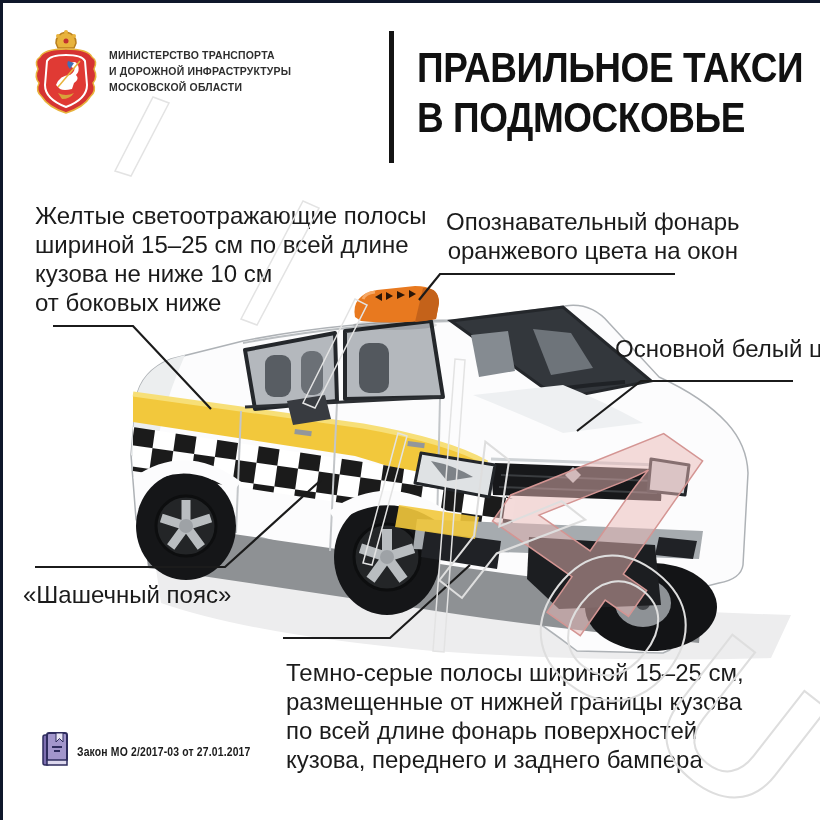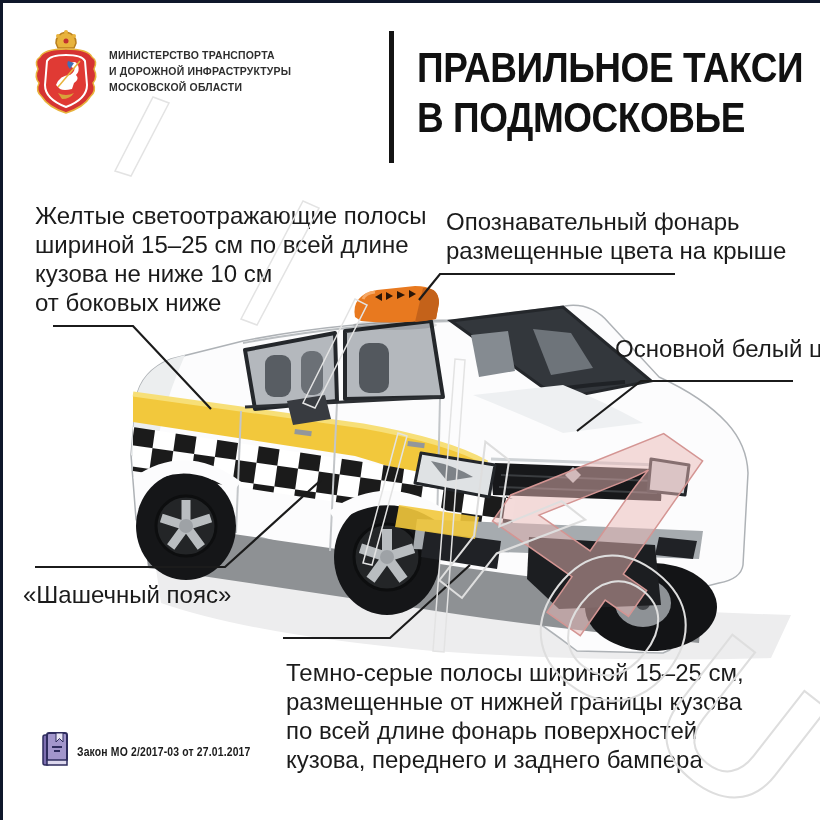--- a/index.html
+++ b/index.html
@@ -18,21 +18,21 @@
   }
   .divider{position:absolute;left:386px;top:28px;width:5px;height:132px;background:#141414;}
   .title{
     position:absolute;left:414px;top:40px;
     font-size:42px;font-weight:700;line-height:50px;color:#111;
     transform:scaleX(.88);transform-origin:left top;letter-spacing:-.5px;white-space:nowrap;
   }
   
   .ann{position:absolute;font-size:24px;line-height:29px;color:#1b1b1b;white-space:nowrap;}
   .ann-yellow{left:32px;top:198px;}
-  .ann-lamp{left:443px;top:204px;}
+  .ann-lamp{left:443px;top:204px;text-align:center;}
   .ann-white{left:612px;top:331px;}
   .ann-checker{left:20px;top:577px;}
   .ann-gray{left:283px;top:655px;}
   
   .law{position:absolute;left:36px;top:724px;width:420px;height:48px;}
   .law-icon{position:absolute;left:0;top:2px;}
   .law-text{
     position:absolute;left:38px;top:17px;font-size:13px;font-weight:700;color:#1b1b1b;
     transform:scaleX(.80);transform-origin:left top;white-space:nowrap;letter-spacing:.2px;
   }
@@ -188,21 +188,21 @@
 
   <div class="ann ann-yellow z2">
     <div>Желтые светоотражающие полосы</div>
     <div>шириной 15–25 см по всей длине</div>
     <div>кузова не ниже 10 см</div>
     <div>от боковых ниже</div>
   </div>
 
   <div class="ann ann-lamp z2">
     <div>Опознавательный фонарь</div>
-    <div>размещенные цвета на крыше</div>
+    <div>оранжевого цвета на окон</div>
   </div>
 
   <div class="ann ann-white z2">Основной белый цвет</div>
 
   <div class="ann ann-checker z2">«Шашечный пояс»</div>
 
   <div class="ann ann-gray z2">
     <div>Темно-серые полосы шириной 15–25 см,</div>
     <div>размещенные от нижней границы кузова</div>
     <div>по всей длине фонарь поверхностей</div>

